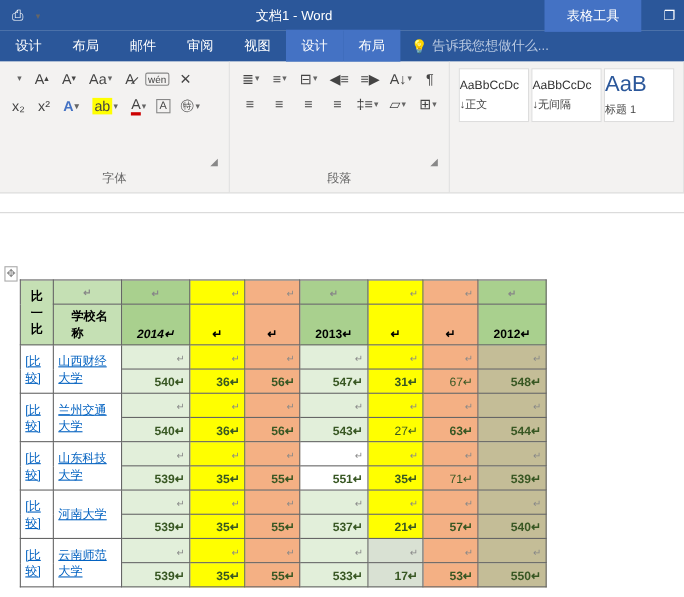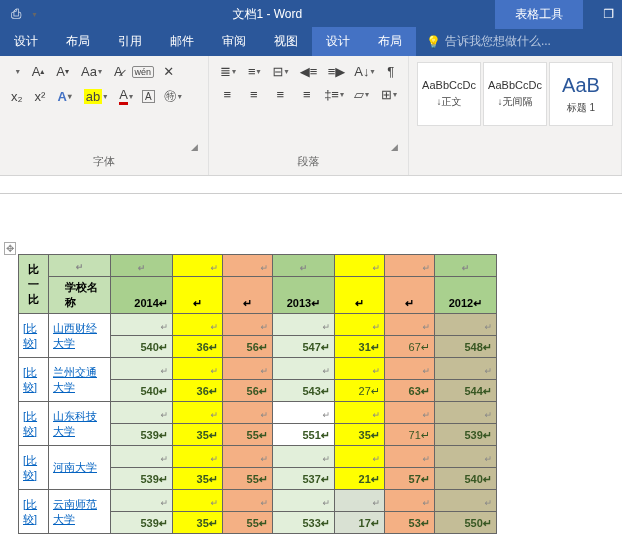--- a/index.html
+++ b/index.html
@@ -16,21 +16,21 @@
 .ribbon{background:#f3f2f1;height:120px;border-bottom:1px solid #d4d4d4;display:flex}
 .group{border-right:1px solid #e1e1e1;padding:4px 8px;display:flex;flex-direction:column;justify-content:space-between;height:100%}
 .group-body{flex:1;display:flex;flex-direction:column;gap:4px;padding-top:2px}
 .group-label{text-align:center;font-size:11px;color:#666;padding:2px 0}
 .btnrow{display:flex;gap:6px;align-items:center}
 .rbtn{padding:2px 3px;color:#444;cursor:pointer;font-size:13px;display:inline-flex;align-items:center}
 .dd::after{content:"▾";font-size:8px;margin-left:1px;color:#666}
 .wen{border:1px solid #888;font-size:9px;padding:0 2px;border-radius:2px}
 .para-icons .rbtn{width:22px;text-align:center;justify-content:center}
 .styles-gallery{display:flex;gap:2px}
-.style-item{border:1px solid #ddd;width:64px;height:64px;display:flex;flex-direction:column;align-items:center;justify-content:center;cursor:pointer;background:#fff}
+.style-item{border:1px solid #ddd;width:64px;height:49px;display:flex;flex-direction:column;justify-content:center;cursor:pointer;background:#fff}
 .style-item .preview{font-size:11px;color:#333}
 .style-item .preview.big{font-size:20px;font-weight:300;color:#2b579a}
 .style-item .name{font-size:10px;color:#444;margin-top:4px}
 .ruler{height:18px;background:#fff;border-bottom:1px solid #ccc}
 .docarea{background:#fff;padding:60px 0 0 18px;position:relative}
 .anchor{position:absolute;left:4px;top:48px;font-size:10px;color:#888;border:1px solid #aaa;padding:0 1px}
 table.doct{border-collapse:collapse;font-size:11px}
 table.doct td{border:1px solid #666;padding:3px 4px;text-align:right;height:22px;vertical-align:bottom}
 table.doct td.hdr{background:#c5e0b4;font-weight:bold;text-align:center;vertical-align:middle}
 table.doct td.hdr2{background:#a9d08e;font-weight:bold;text-align:center}
@@ -49,21 +49,20 @@
     <span class="rbtn dd" style="color:#fff"></span>
   </div>
   <div class="doctitle">文档1 - Word</div>
   <div class="tt-title">表格工具</div>
   <div class="maxicon">❐</div>
 </div>
 
 <div class="tabbar">
   <div class="tab">设计</div>
   <div class="tab">布局</div>
-  <div class="tab">引用</div>
   <div class="tab">邮件</div>
   <div class="tab">审阅</div>
   <div class="tab">视图</div>
   <div class="tab tt">设计</div>
   <div class="tab tt">布局</div>
   <div class="tell">
     <span>💡</span>
     <span>告诉我您想做什么...</span>
   </div>
 </div>
@@ -155,21 +154,21 @@
           <td class="hdr2" style="width: 62px;"><span class="cm">↵</span></td>
           <td class="c-ye" style="width: 50px;"><span class="cm">↵</span></td>
           <td class="c-or" style="width: 50px;"><span class="cm">↵</span></td>
           <td class="hdr2" style="width: 62px;"><span class="cm">↵</span></td>
           <td class="c-ye" style="width: 50px;"><span class="cm">↵</span></td>
           <td class="c-or" style="width: 50px;"><span class="cm">↵</span></td>
           <td class="hdr2" style="width: 62px;"><span class="cm">↵</span></td>
         </tr>
         <tr>
           <td class="hdr" style="text-align: left; font-weight: bold; padding-left: 16px;">学校名称</td>
-          <td class="hdr2" style="text-align: right; font-weight: bold;">2014↵</td>
+          <td class="hdr2" style="text-align: center; font-weight: bold; font-style: italic;">2014↵</td>
           <td class="c-ye" style="text-align: center; font-weight: bold;">↵</td>
           <td class="c-or" style="text-align: center; font-weight: bold;">↵</td>
           <td class="hdr2" style="text-align: center; font-weight: bold;">2013↵</td>
           <td class="c-ye" style="text-align: center; font-weight: bold;">↵</td>
           <td class="c-or" style="text-align: center; font-weight: bold;">↵</td>
           <td class="hdr2" style="text-align: center; font-weight: bold;">2012↵</td>
         </tr>
         <tr>
           <td rowspan="2" class="lnk">[比较]</td>
           <td rowspan="2" class="lnk">山西财经大学</td>

